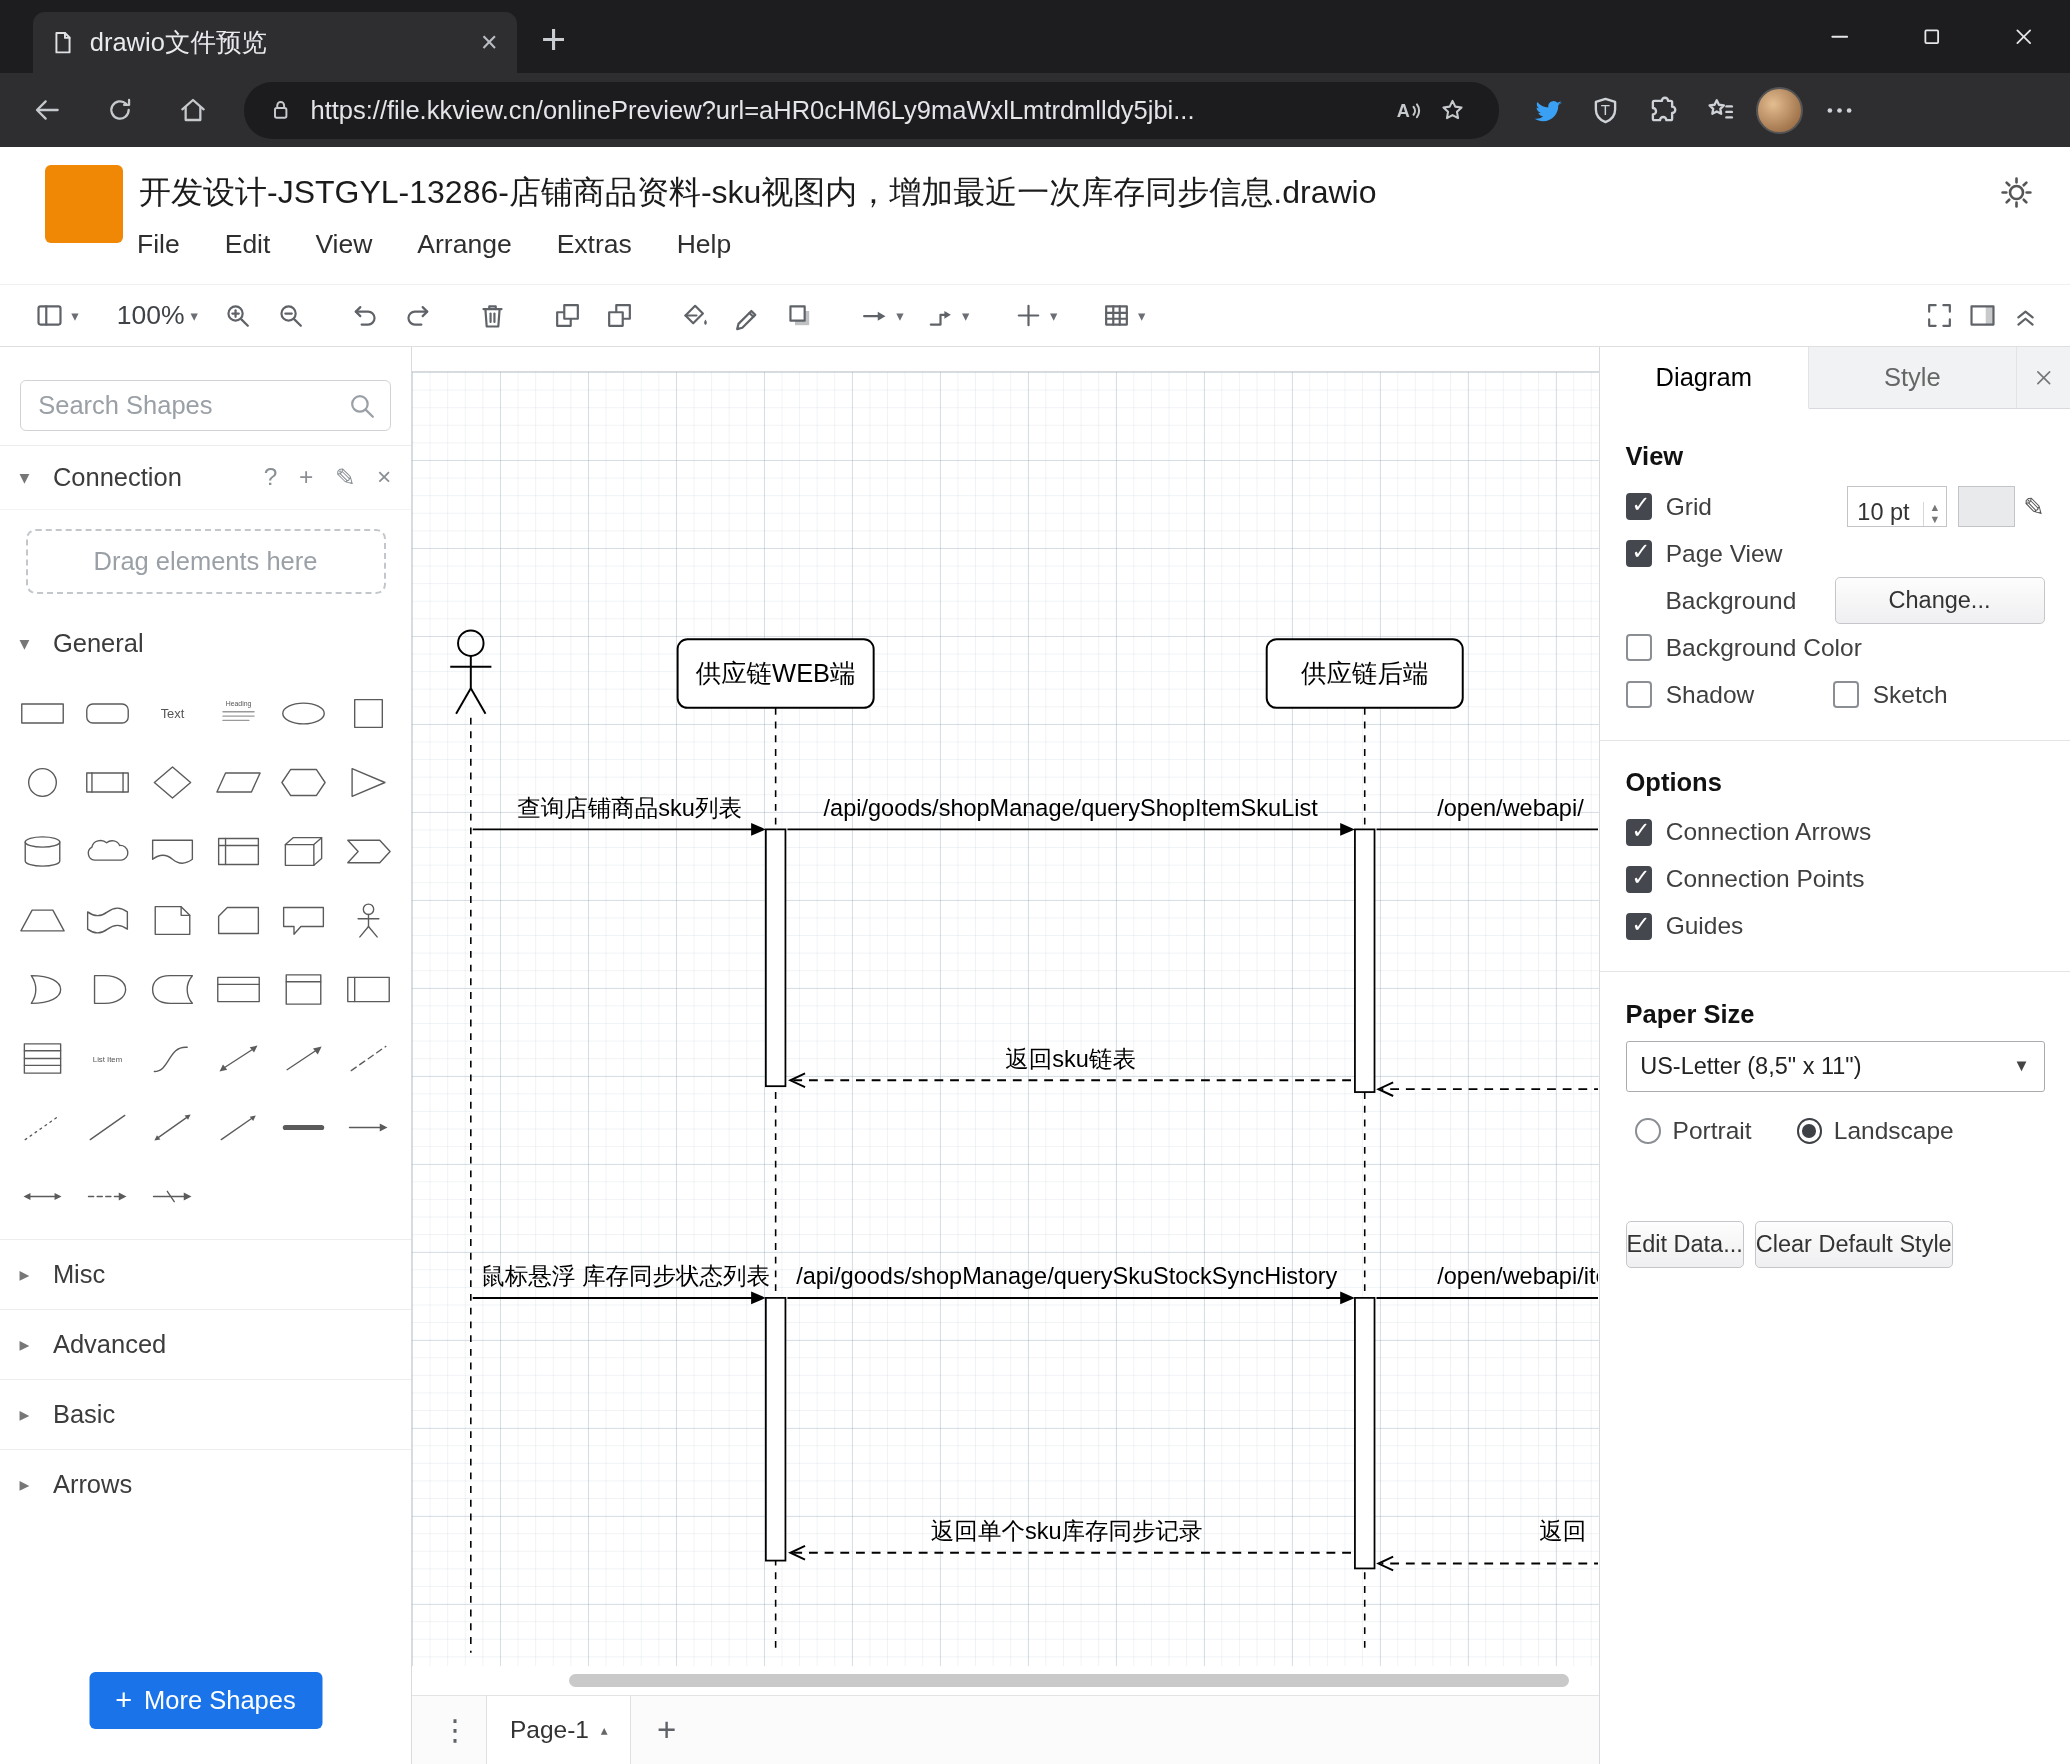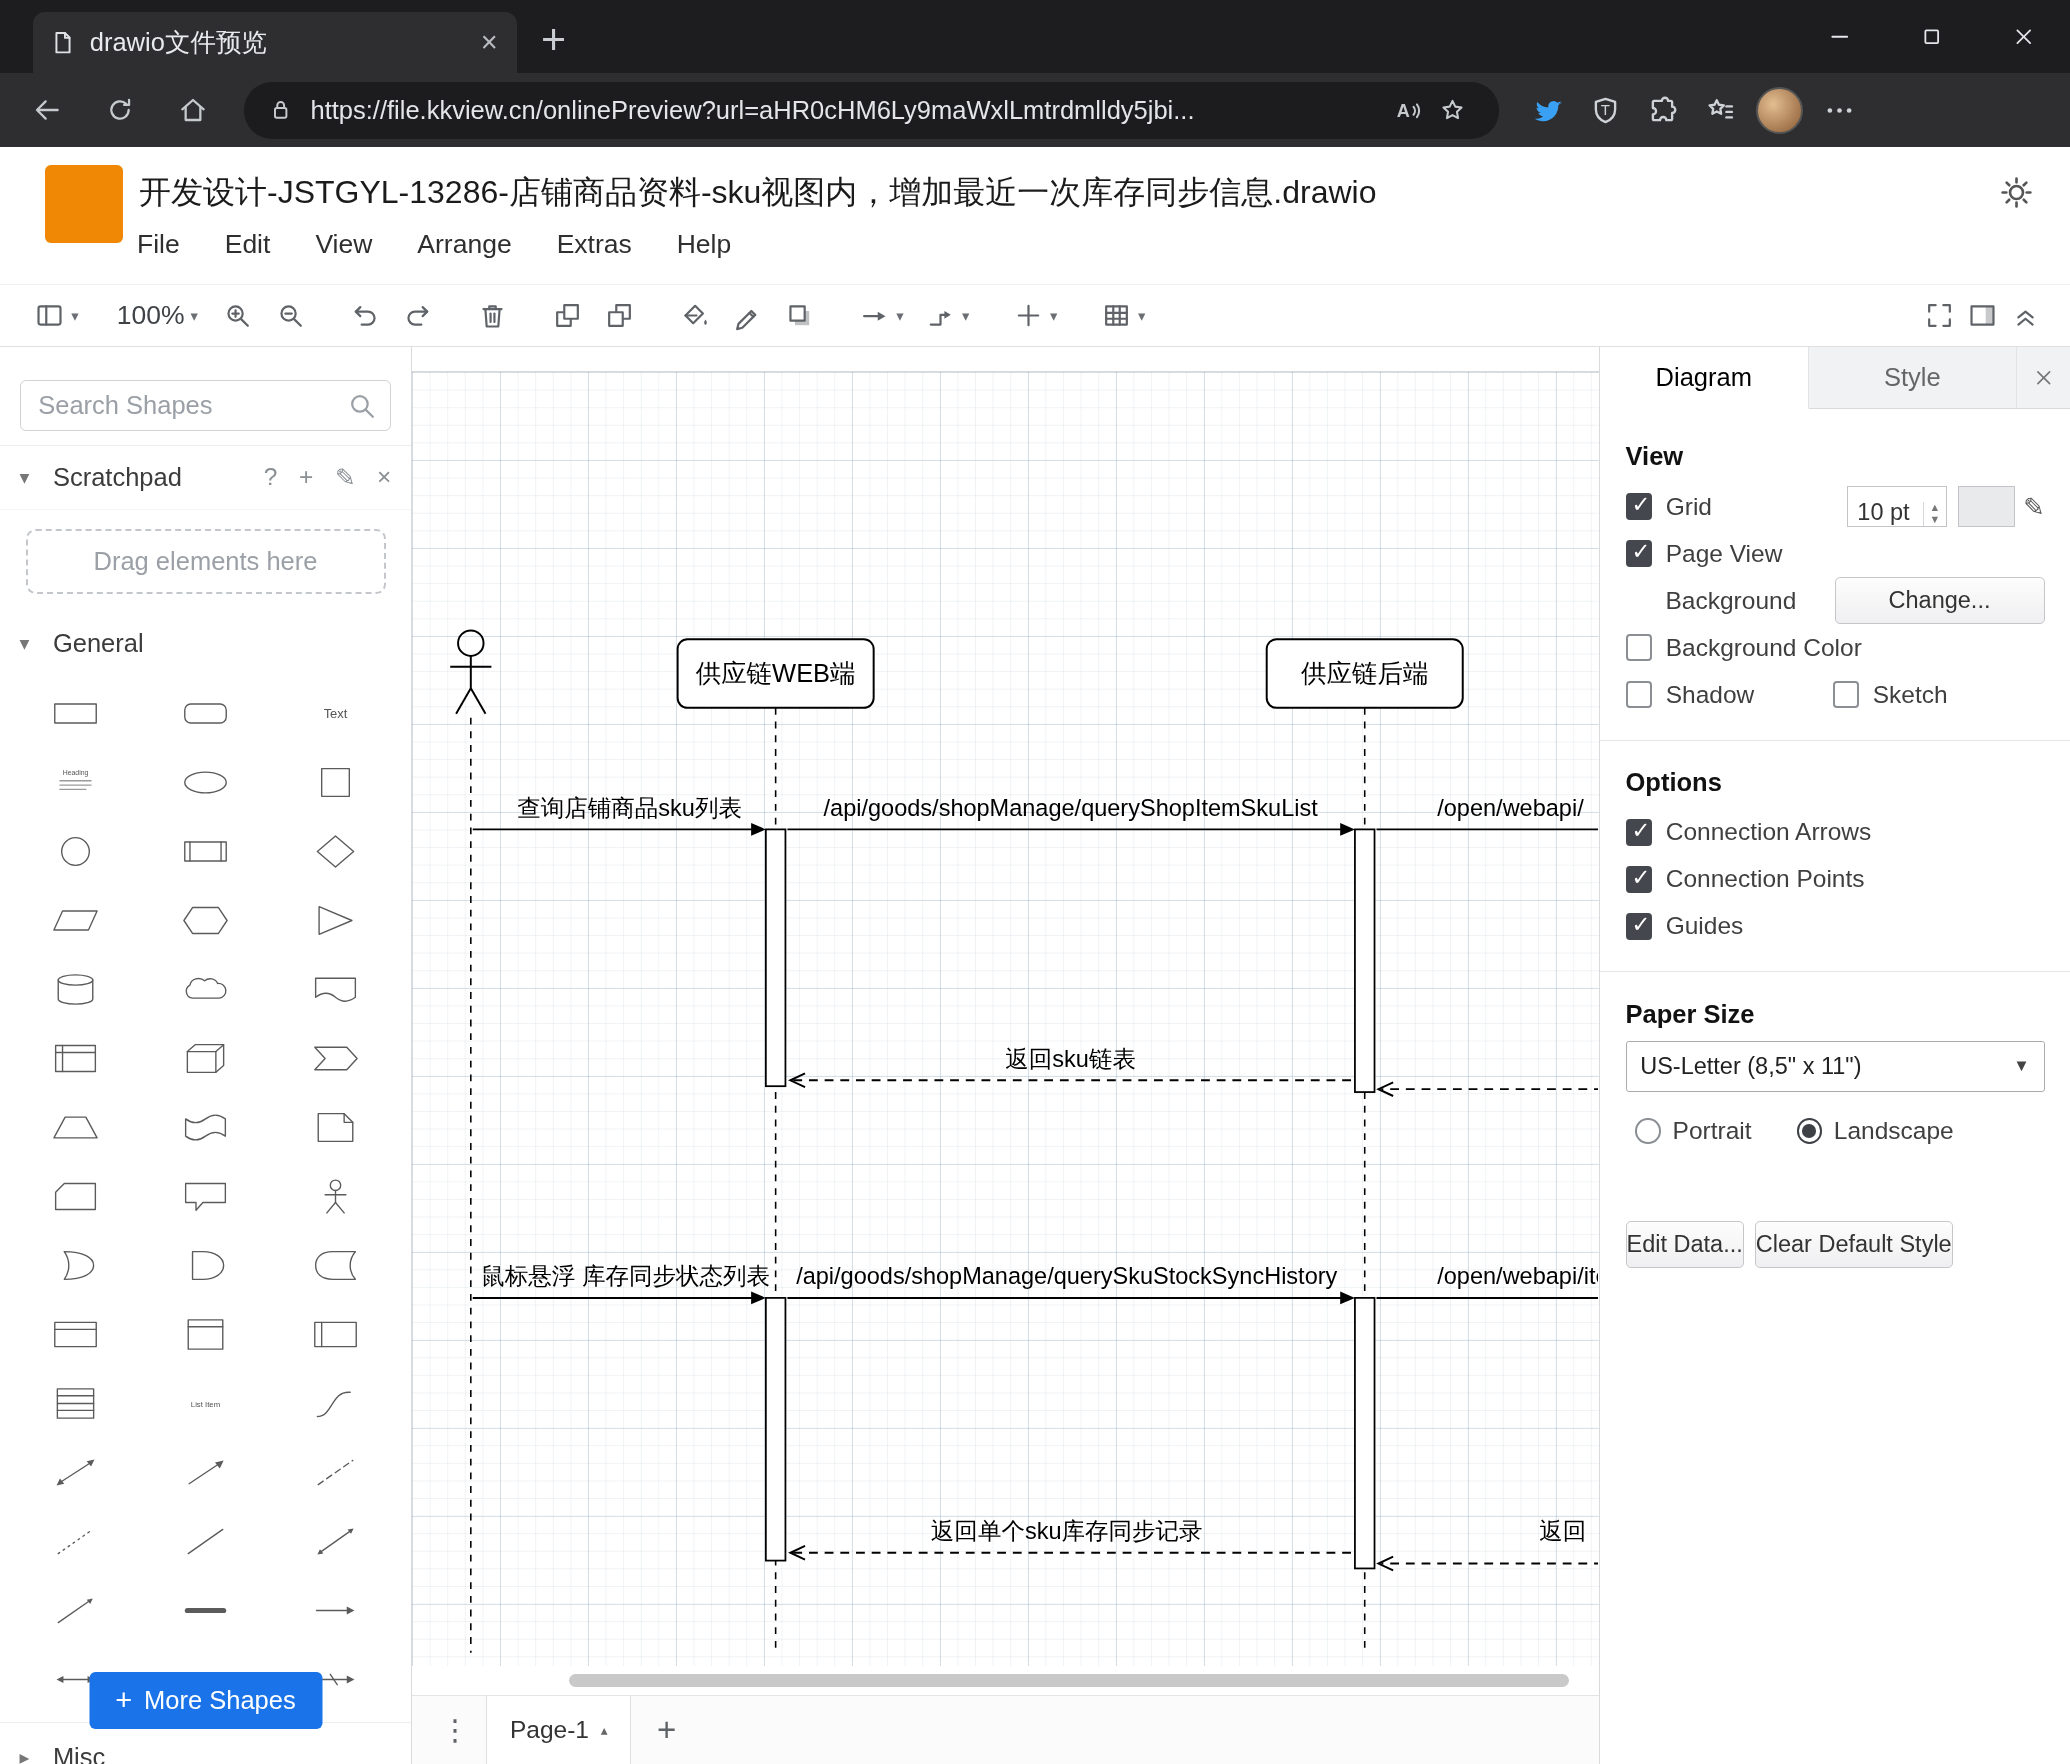--- a/index.html
+++ b/index.html
@@ -66,21 +66,21 @@
   .search-input::placeholder{color:#9aa0a6;}
   .search-ic{position:absolute;right:13.7px;top:10.8px;width:31px;height:31px;color:#9aa0a6;}
   .side-header{height:63px;display:flex;align-items:center;padding:0 19.6px;font-size:25.5px;color:#3c3c3c;}
   .side-header .chev{margin-right:13.7px;color:#777;font-size:19.6px;width:19.6px;}
   .hdr-top{border-top:1px solid #ededed;height:69px;}
   .scratch{margin-top:13.7px;border-top:1px solid #ededed;border-bottom:1px solid #f4f4f4;}
   .scratch-icons{margin-left:auto;display:flex;color:#8a8f94;font-size:24.5px;}
   .scratch-icons span{margin-left:21.6px;}
   .dragbox{margin:19.6px 25.5px 17.6px;border:2px dashed #c3c7cc;border-radius:9.8px;height:61px;
            display:flex;align-items:center;justify-content:center;color:#9aa0a6;font-size:25.5px;}
-  .shape-grid{display:grid;grid-template-columns:repeat(3,1fr);padding:3.9px 9.8px 7.8px;}
+  .shape-grid{display:grid;grid-template-columns:repeat(6,1fr);padding:3.9px 9.8px 7.8px;}
   .shape-cell{height:69px;display:flex;align-items:center;justify-content:center;}
   .shape-cell svg{width:57px;height:45px;}
   .more-shapes{position:absolute;left:50%;transform:translateX(-50%);bottom:35px;width:233px;height:57px;
                background:#1a73e8;color:#fff;border-radius:5.9px;font-size:25.5px;
                display:flex;align-items:center;justify-content:center;}
   .more-shapes .plus{font-size:29px;margin-right:11.8px;}
 
   
   .canvas-col{flex:1;display:flex;flex-direction:column;min-width:0;}
   .canvas{position:relative;flex:1;background:#fff;overflow:hidden;}
@@ -437,21 +437,21 @@
       <input class="search-input" placeholder="Search Shapes" style="">
       <span class="search-ic">
           <svg viewBox="0 0 24 24" fill="none" stroke="currentColor" stroke-width="1.7" stroke-linecap="round" stroke-linejoin="round">
             <circle cx="10" cy="10" r="6"></circle>
             <line x1="14.6" y1="14.6" x2="20" y2="20"></line>
           </svg>
         </span>
     </div>
     <div class="side-header scratch">
       <span class="chev">▾</span>
-      <span>Scratchpad</span>
+      <span>Connection</span>
       <span class="scratch-icons" id="scratch-icons">
           <span>?</span>
           <span>+</span>
           <span>✎</span>
           <span>×</span>
         </span>
     </div>
     <div class="dragbox">Drag elements here</div>
     <div class="side-header">
       <span class="chev">▾</span>

